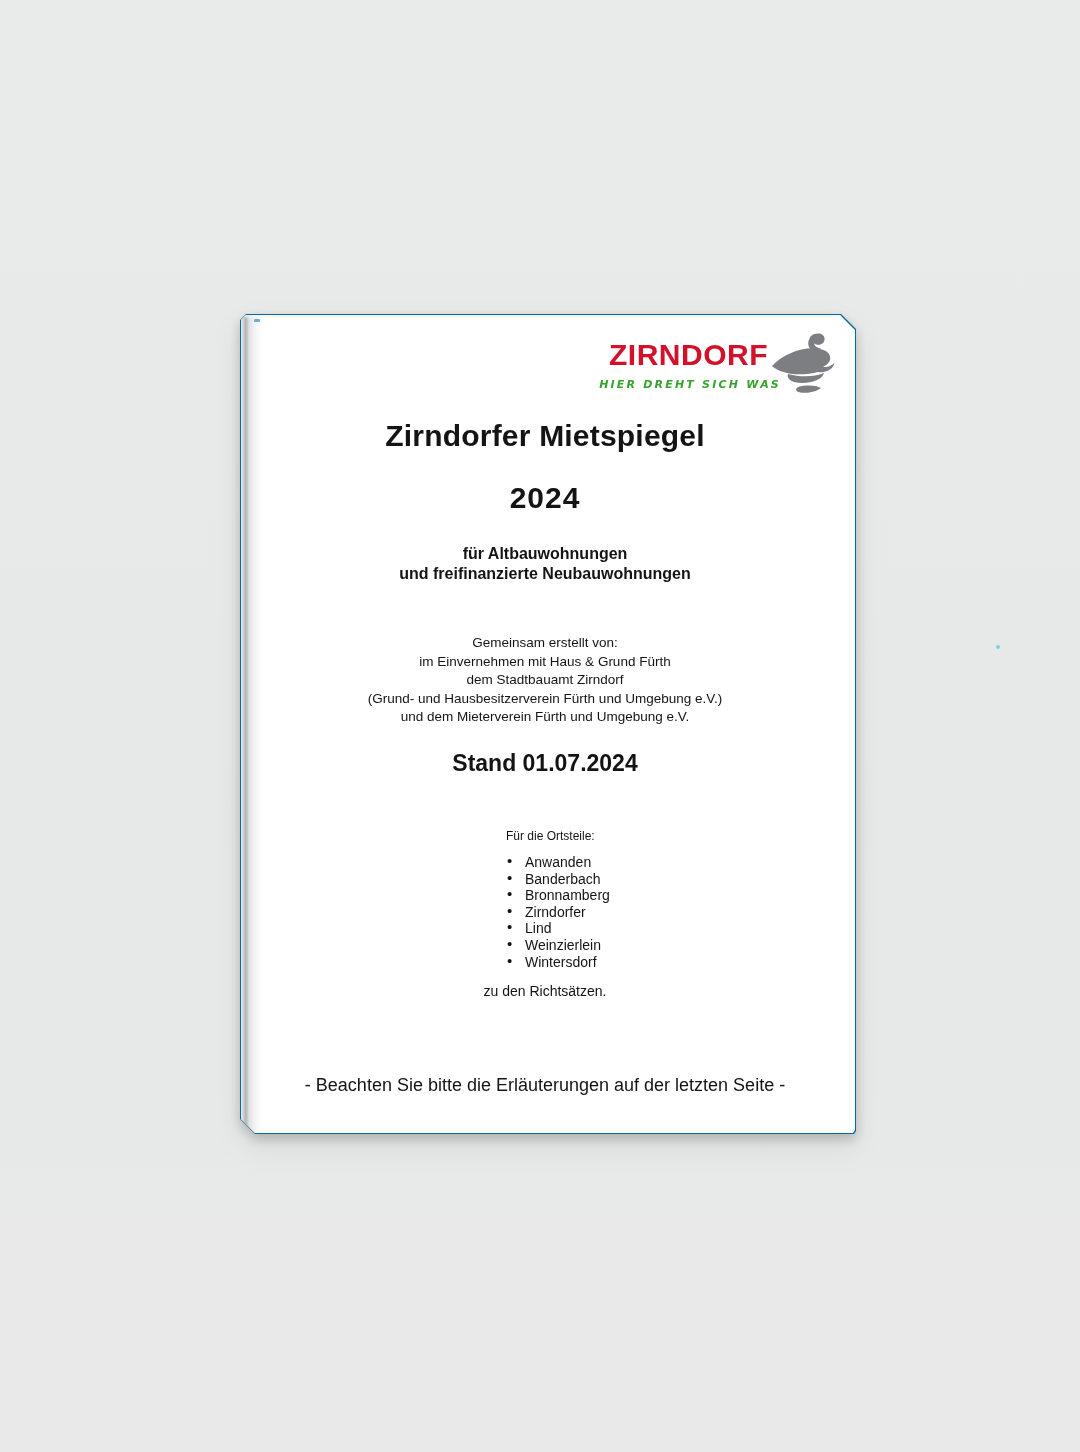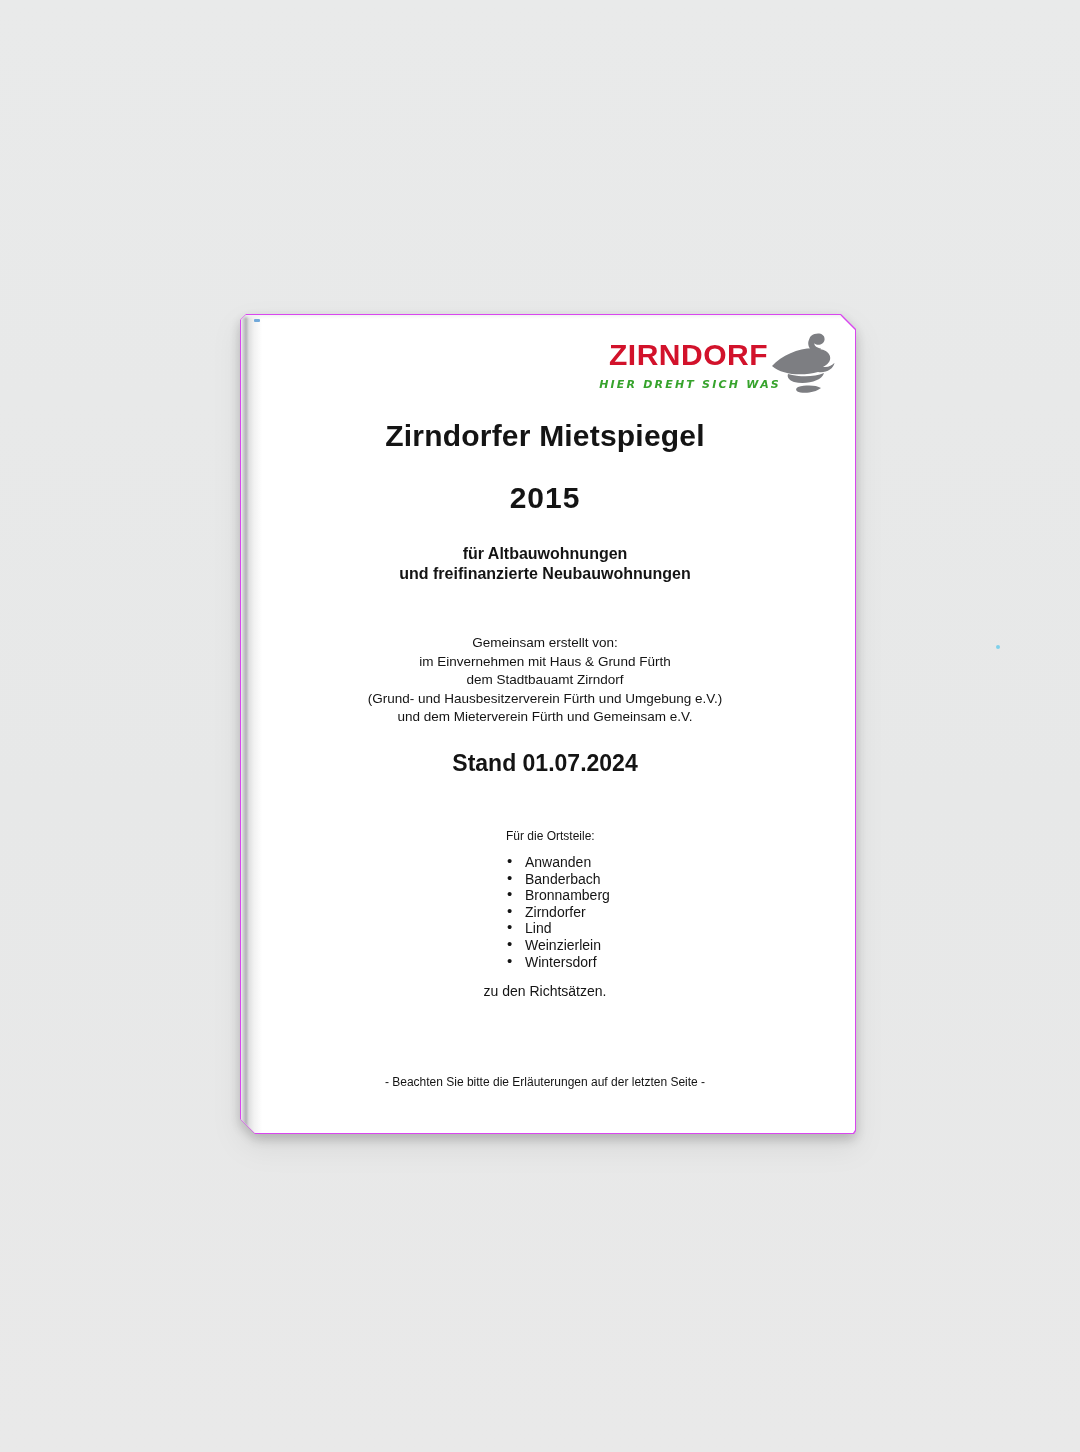--- a/index.html
+++ b/index.html
@@ -21,21 +21,21 @@
     position: absolute;
     left: 240px;
     top: 314px;
     width: 616px;
     height: 820px;
     filter: drop-shadow(0 5px 6px rgba(0,0,0,0.20)) drop-shadow(0 12px 14px rgba(0,0,0,0.07));
   }
   .booklet-border {
     position: absolute;
     inset: 0;
-    background: #d946ef;
+    background: #0369a1;
     clip-path: polygon(6px 0, 601px 0, 616px 15px, 616px 817px, 614px 820px, 15px 820px, 0 805px, 0 6px);
   }
   .page-inner {
     position: absolute;
     inset: 1px;
     background: #ffffff;
     clip-path: polygon(5px 0, 599px 0, 614px 15px, 614px 815px, 612px 818px, 14px 818px, 0 804px, 0 5px);
   }
   .spine {
     position: absolute;
@@ -99,21 +99,21 @@
     right: 12px;
     text-align: center;
     color: #141414;
   }
   .title     { top: 104px; font-size: 30px; font-weight: 700; letter-spacing: 0.2px; }
   .year      { top: 166px; font-size: 30px; font-weight: 700; letter-spacing: 1px; }
   .subtitle  { top: 229px; font-size: 16px; font-weight: 700; line-height: 20px; }
   .creators  { top: 319px; font-size: 13.5px; line-height: 18.5px; }
   .stand     { top: 435px; font-size: 23px; font-weight: 700; }
   .abschlag  { top: 666px; font-size: 14px; line-height: 20px; }
-  .footnote  { top: 760px; font-size: 12px; }
+  .footnote  { top: 760px; font-size: 18px; }
 
   
   .districts {
     position: absolute;
     left: 265px;
     top: 514px;
     text-align: left;
     color: #141414;
   }
   .districts-label {
@@ -174,33 +174,33 @@
               <path d="M2 33 C14 19.5 38 11.5 53 16.8 C62.5 20.5 62.8 29.5 53 33.8 C57.5 34.8 61.5 33 64.5 29.8 C63.5 36.2 56 40.2 48 39 C33 43.2 12 42.2 2 33 Z"></path>
               <path d="M18 41 C30 44.2 44 44.2 54 40 C52 48 36 52 24 49 C19 47.5 16.8 44 18 41 Z"></path>
               <path d="M28 54 C36 51.8 46 52 51 55 C45 60 32 61 27 58.2 C25.4 56.8 26 55 28 54 Z"></path>
             </g>
           </svg>
         </div>
         <div class="tagline">HIER DREHT SICH WAS</div>
       </div>
 
       <div class="cblock title">Zirndorfer Mietspiegel</div>
-      <div class="cblock year">2015</div>
+      <div class="cblock year">2024</div>
 
       <div class="cblock subtitle">
         <div>für Altbauwohnungen</div>
         <div>und freifinanzierte Neubauwohnungen</div>
       </div>
 
       <div class="cblock creators">
         <div>Gemeinsam erstellt von:</div>
         <div>im Einvernehmen mit Haus &amp; Grund Fürth</div>
         <div>dem Stadtbauamt Zirndorf</div>
         <div>(Grund- und Hausbesitzerverein Fürth und Umgebung e.V.)</div>
-        <div>und dem Mieterverein Fürth und Gemeinsam e.V.</div>
+        <div>und dem Mieterverein Fürth und Umgebung e.V.</div>
       </div>
 
       <div class="cblock stand">Stand 01.07.2024</div>
 
       <div class="districts">
         <div class="districts-label">Für die Ortsteile:</div>
         <ul class="districts-list">
           <li>Anwanden</li>
           <li>Banderbach</li>
           <li>Bronnamberg</li>

